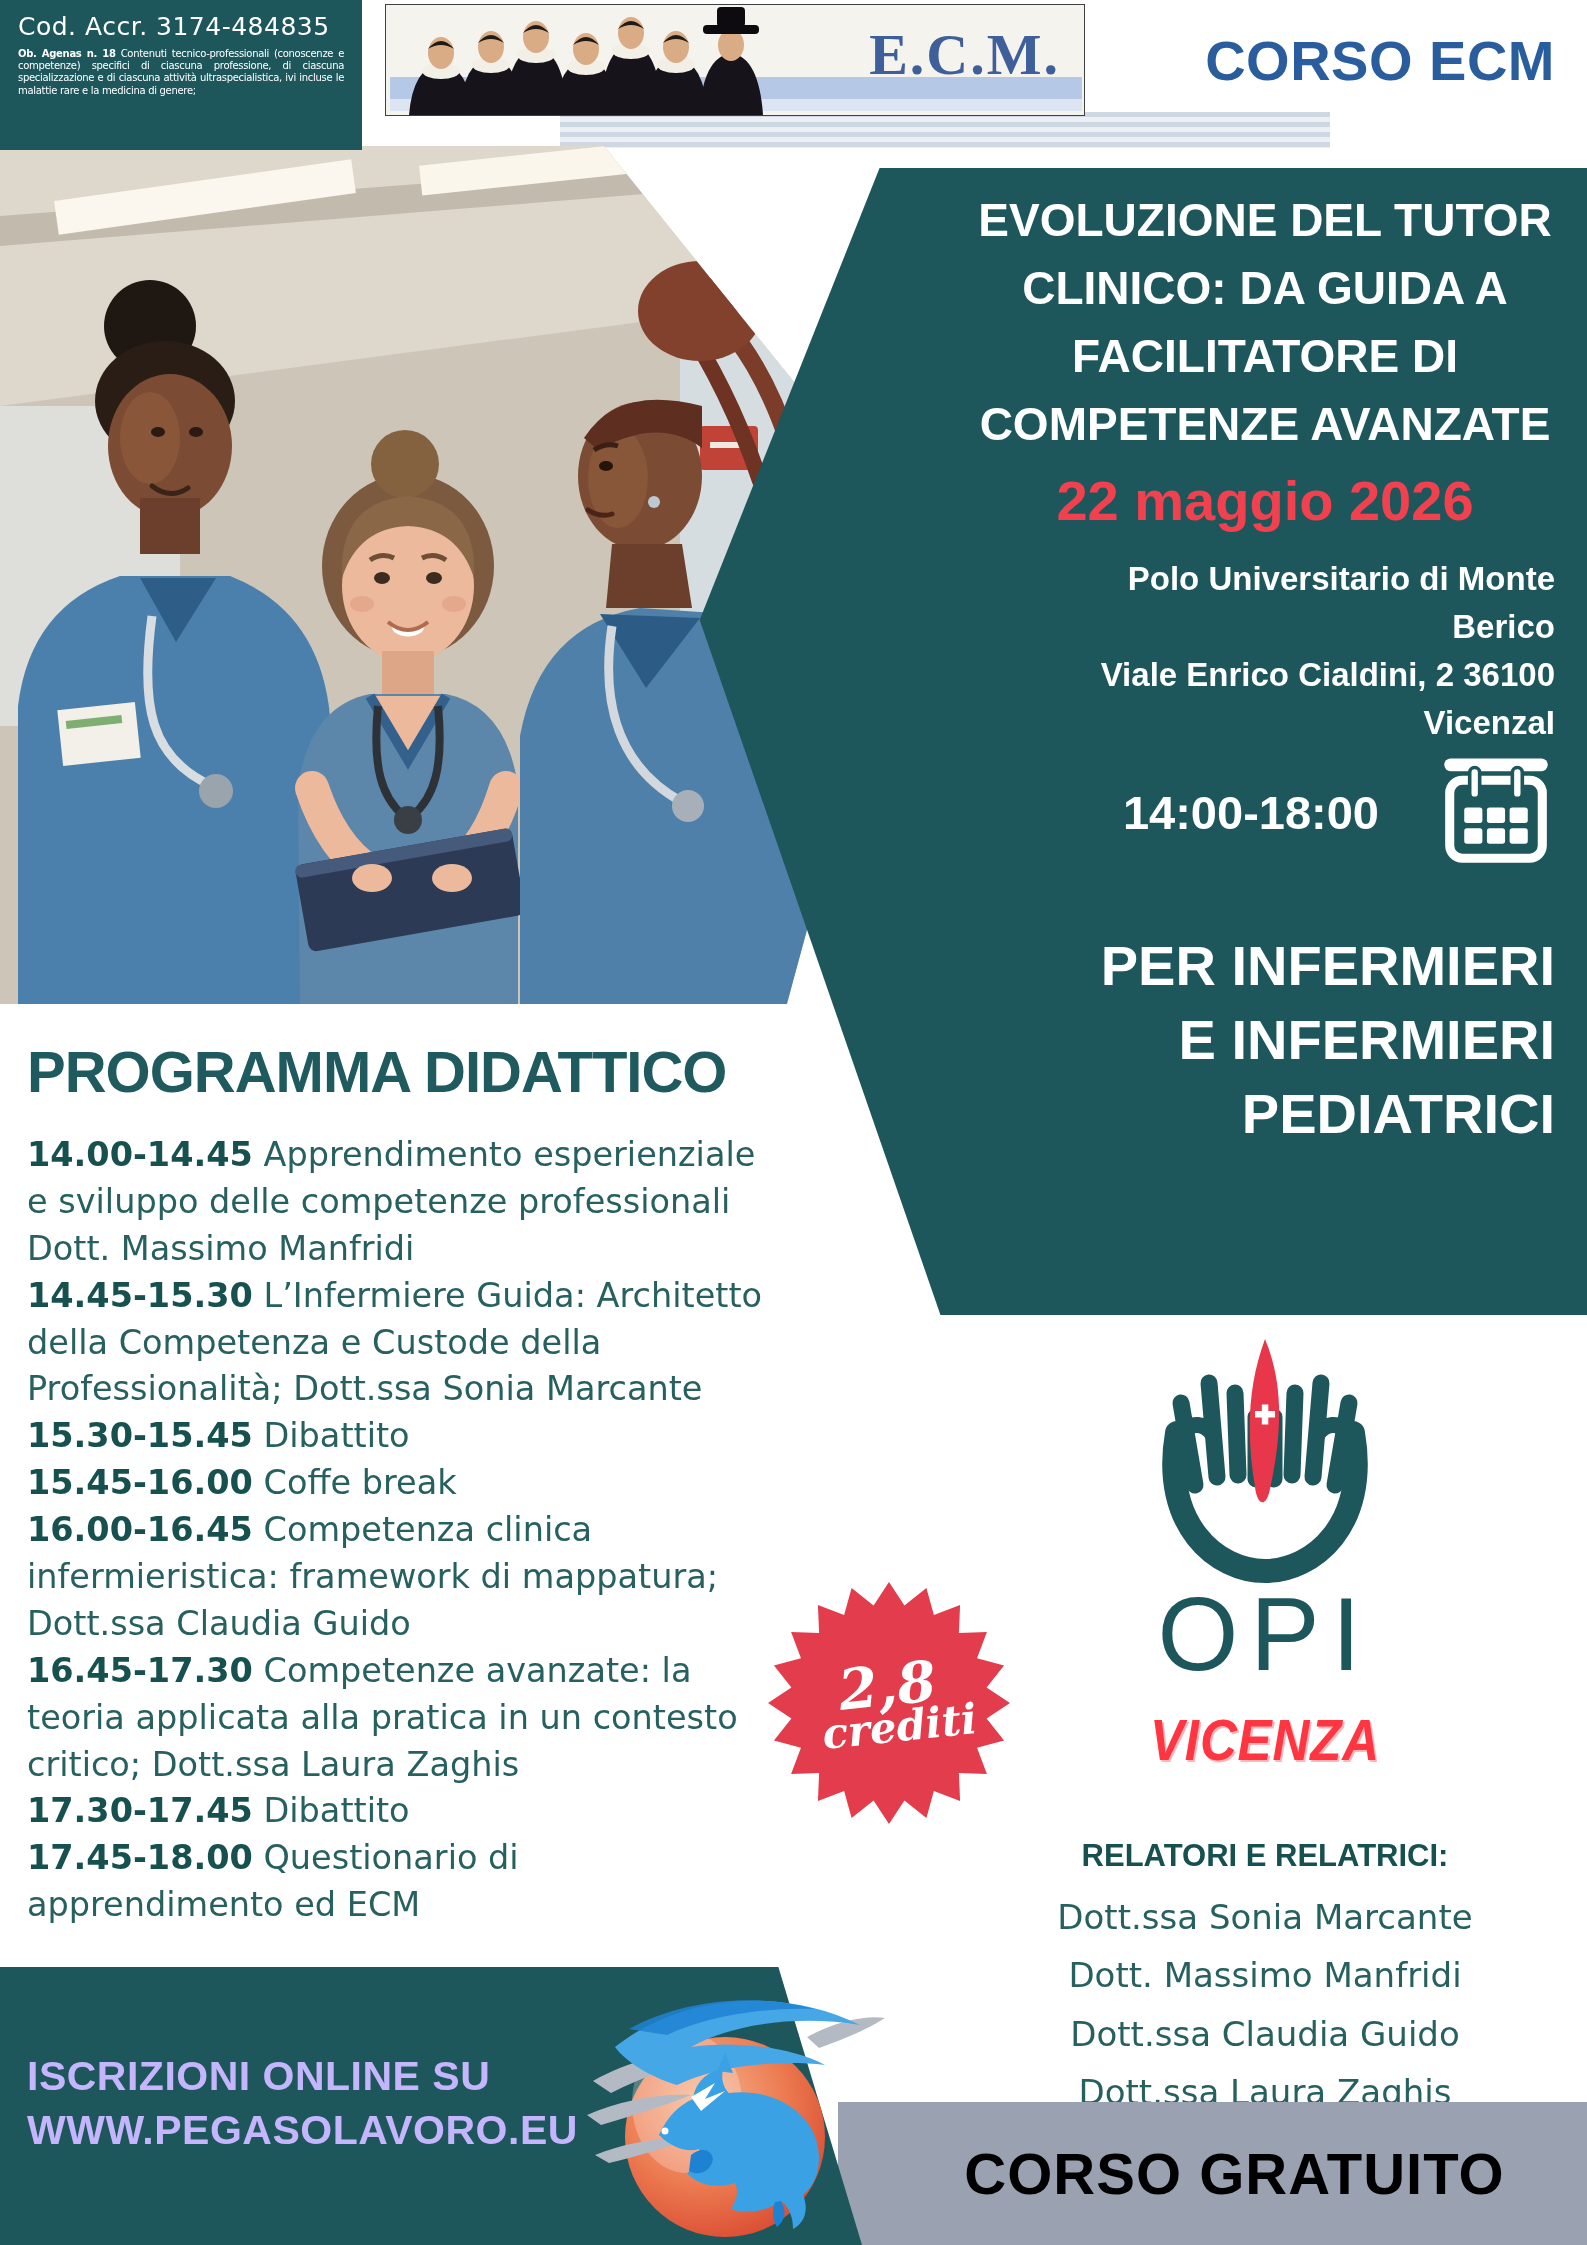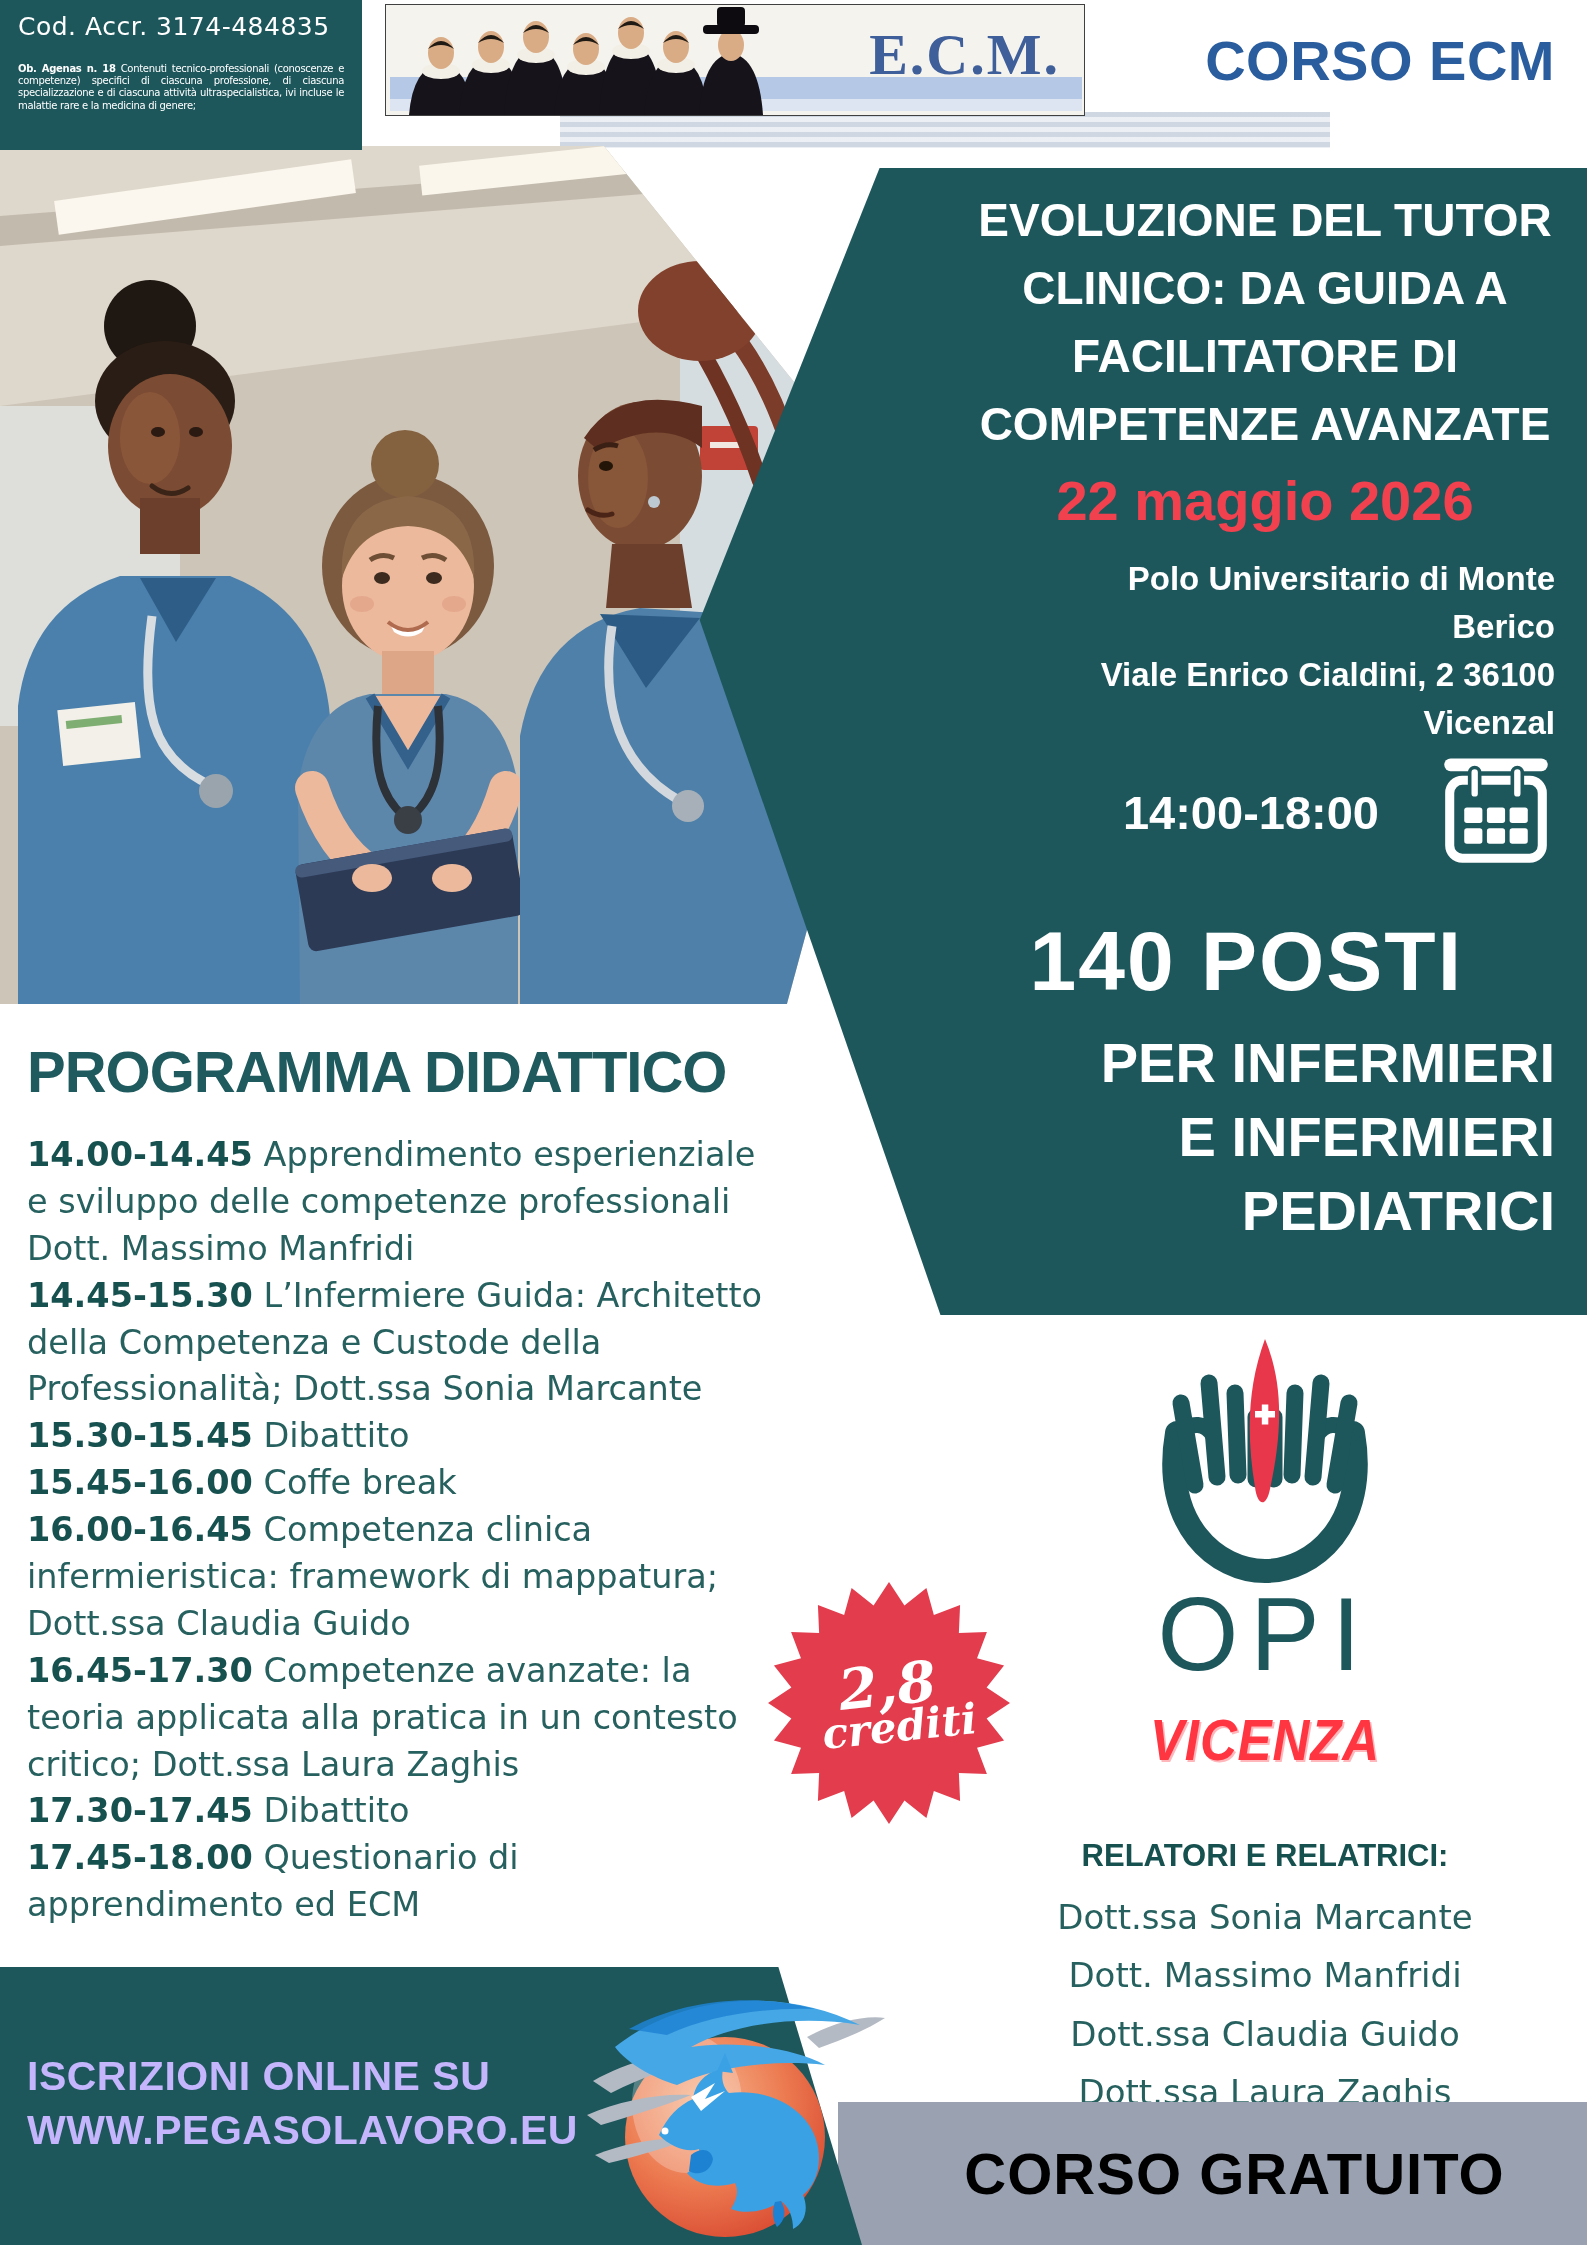--- a/index.html
+++ b/index.html
@@ -16,21 +16,21 @@
     overflow:hidden;font-family:"DejaVu Sans","Liberation Sans",sans-serif;
     margin:0 auto;
   }
   .abs{position:absolute;}
   .preline{white-space:pre-line;}
   .head{font-family:"Liberation Sans",sans-serif;font-weight:bold;}
 
   
   .accr-box{left:0;top:0;width:362px;height:150px;background:var(--teal);
     color:#fff;box-sizing:border-box;padding:12px 18px 10px 18px;z-index:4;}
-  .accr-code{font-size:25px;letter-spacing:.5px;margin-bottom:22px;font-weight:normal;}
+  .accr-code{font-size:25px;letter-spacing:.5px;margin-bottom:7px;font-weight:normal;}
   .accr-small{font-size:10px;line-height:1.22;letter-spacing:-.3px;text-align:justify;}
   .accr-small b{font-weight:bold;}
 
   .band-strip{left:560px;top:112px;width:770px;height:36px;z-index:0;
     background:repeating-linear-gradient(180deg,#c6d0dd 0 5px,#e9edf3 5px 10px);opacity:.85;}
 
   .ecm-logo{left:385px;top:4px;width:700px;height:112px;background:#f5f3ee;
     border:1px solid #404040;box-sizing:border-box;z-index:3;overflow:hidden;}
   .ecm-band1{position:absolute;left:4px;top:72px;width:692px;height:22px;background:#b5c8e6;}
   .ecm-band2{position:absolute;left:4px;top:94px;width:692px;height:12px;background:#dde5f2;}
@@ -255,21 +255,20 @@
           <rect x="30" y="60" width="20" height="17" rx="3"></rect>
           <rect x="55" y="60" width="20" height="17" rx="3"></rect>
           <rect x="80" y="60" width="20" height="17" rx="3"></rect>
           <rect x="30" y="83" width="20" height="17" rx="3"></rect>
           <rect x="55" y="83" width="20" height="17" rx="3"></rect>
           <rect x="80" y="83" width="20" height="17" rx="3"></rect>
         </g>
       </svg>
     </div>
     <div class="evt-seats">
-      <div class="seats-n head">140 POSTI</div>
       <div class="seats-for head preline">PER INFERMIERI
 E INFERMIERI
 PEDIATRICI</div>
     </div>
   </div>
 
   <div class="abs prog-head head">PROGRAMMA DIDATTICO</div>
   <div class="abs prog-list">
     <div class="prog-item"><b>14.00-14.45</b> <span>Apprendimento esperienziale e sviluppo delle competenze professionali Dott. Massimo Manfridi</span></div>
     <div class="prog-item"><b>14.45-15.30</b> <span>L’Infermiere Guida: Architetto della Competenza e Custode della Professionalità; Dott.ssa Sonia Marcante</span></div>

